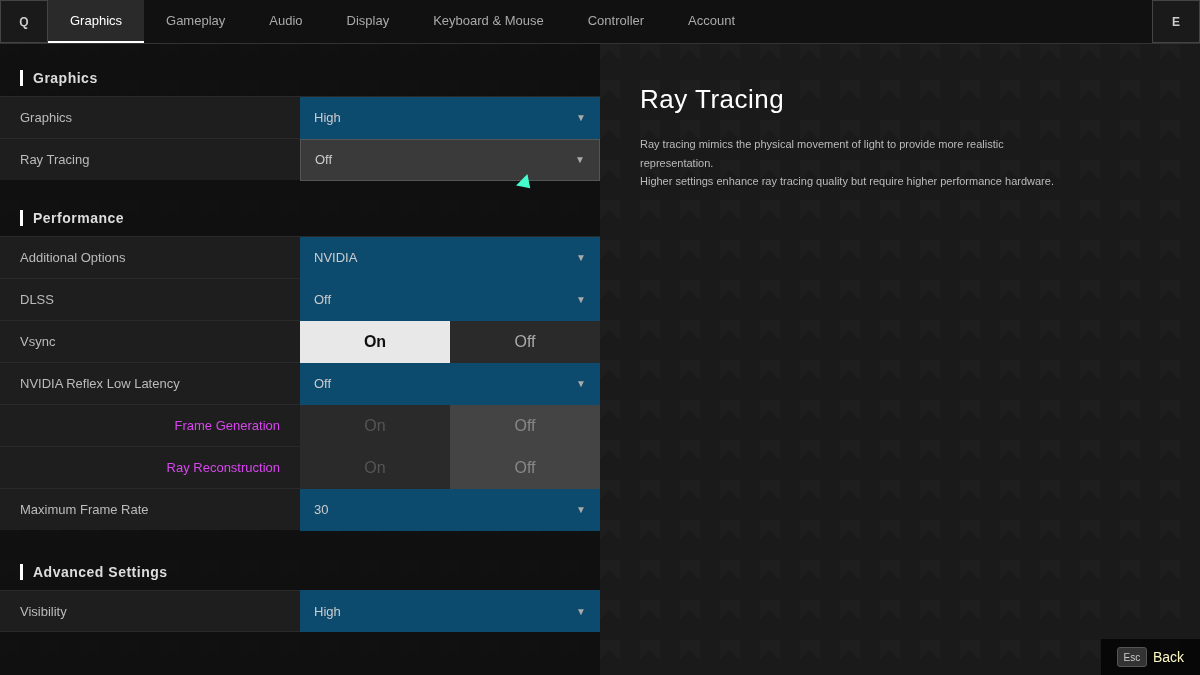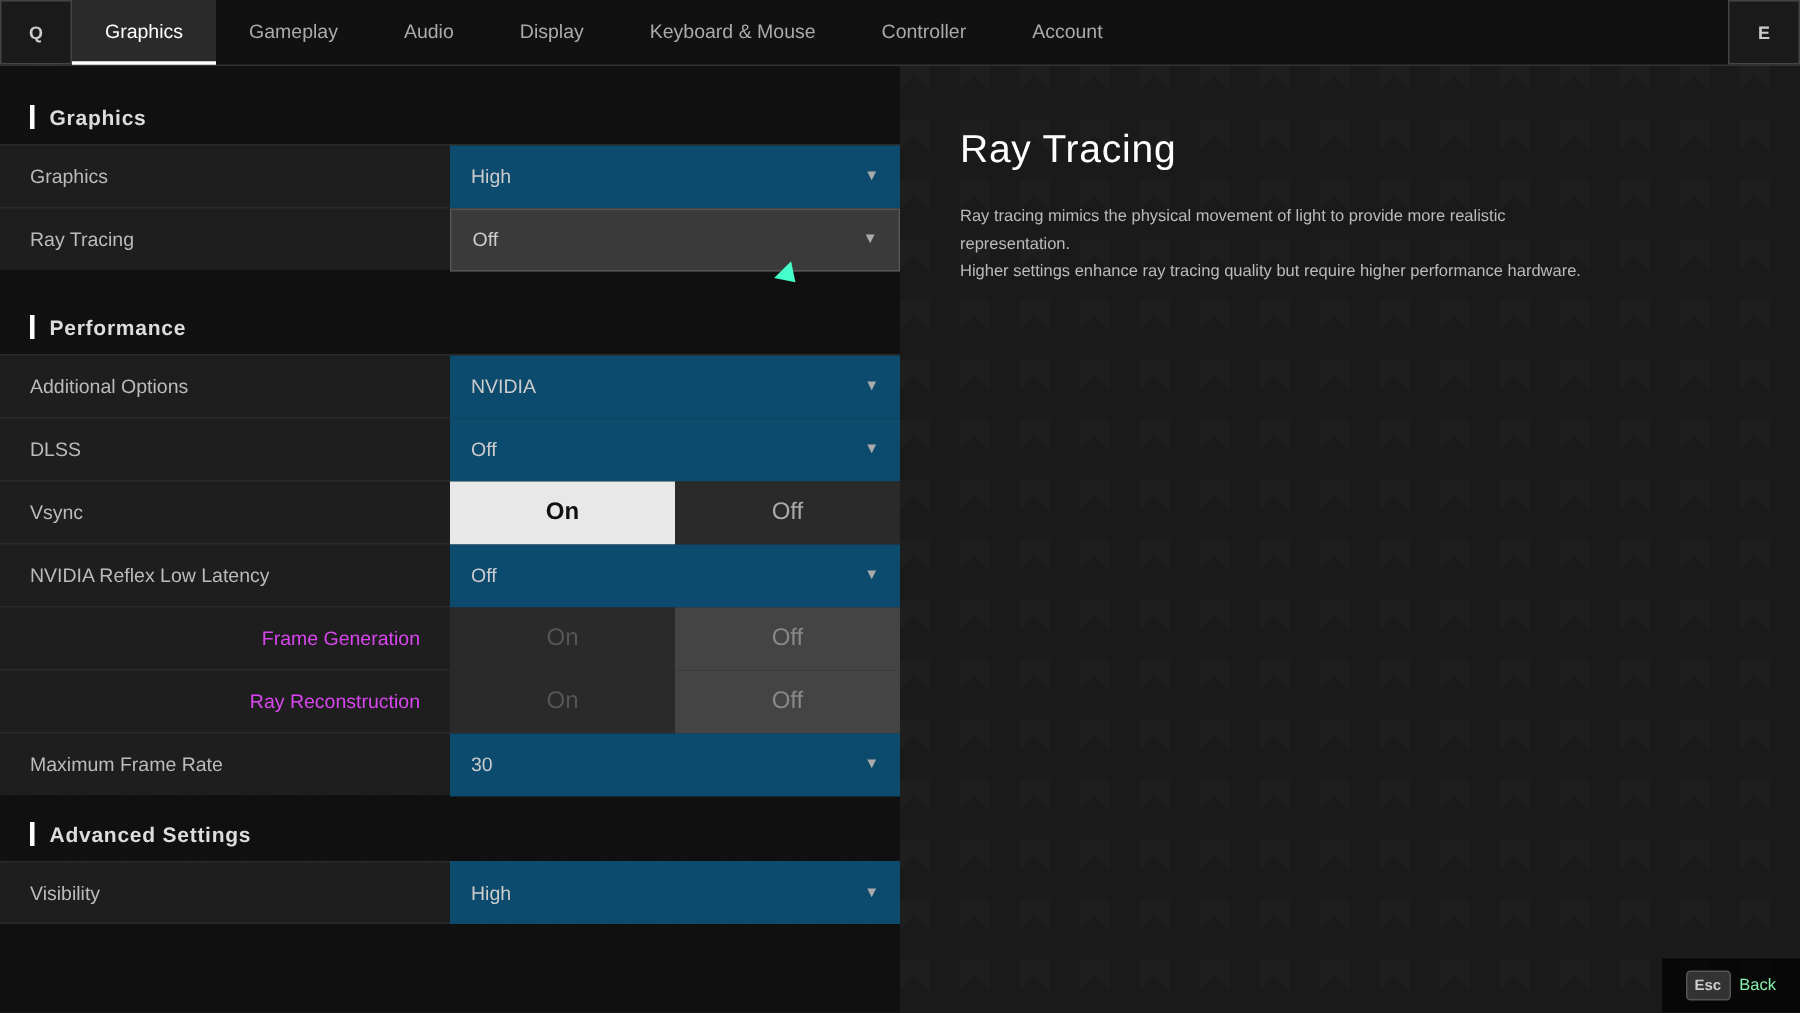--- a/index.html
+++ b/index.html
@@ -254,26 +254,26 @@
       align-items: center;
       justify-content: center;
       width: 30px;
       height: 20px;
       background: #333;
       border: 1px solid #555;
       border-radius: 3px;
       font-size: 10px;
       color: #ccc;
       margin-right: 6px;
-      font-weight: bold;
+      font-weight: normal;
     }
 
     .esc-label {
-      font-size: 11px;
-      color: #86efac;
+      font-size: 14px;
+      color: #fef9c3;
     }
 
     
     .cursor {
       position: absolute;
       width: 0;
       height: 0;
       border-left: 8px solid transparent;
       border-right: 8px solid transparent;
       border-top: 12px solid #4fc;
@@ -434,21 +434,21 @@
         <span>Maximum Frame Rate</span>
       </div>
       <div class="setting-control">
         <div class="dropdown">
           <span>30</span>
           <span class="dropdown-arrow">▼</span>
         </div>
       </div>
     </div>
 
-    <div class="section-header" style="margin-top:12px;">
+    <div class="section-header" style="margin-top:28px;">
       <span>Advanced Settings</span>
     </div>
 
     <div class="setting-row">
       <div class="setting-label">
         <span>Visibility</span>
       </div>
       <div class="setting-control">
         <div class="dropdown">
           <span>High</span>

